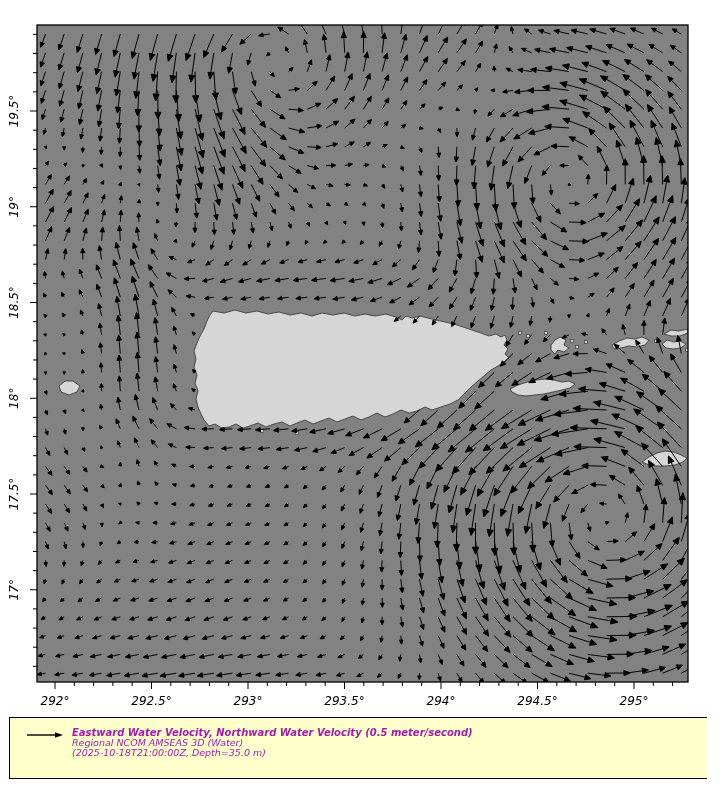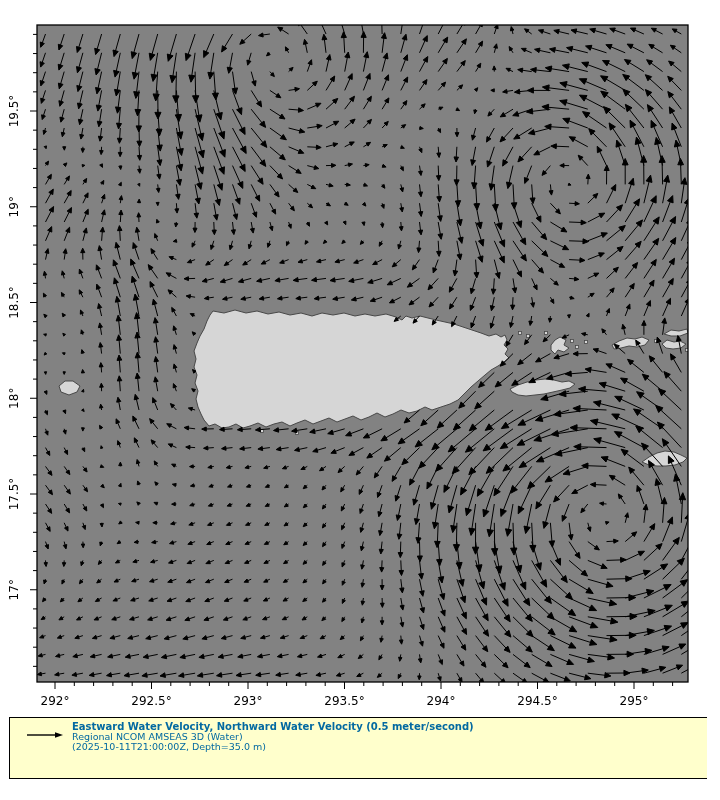--- a/index.html
+++ b/index.html
@@ -1,22 +1,22 @@
 <!DOCTYPE html>
 <html><head>
 <meta charset="utf-8">
 <style>
   html,body{margin:0;padding:0;background:#ffffff;}
   .figure{position:relative;width:707px;height:800px;background:#ffffff;overflow:hidden;
-          font-family:"DejaVu Sans","Liberation Sans",sans-serif;}
+          font-family:"DejaVu Sans","Liberation Sans",sans-serif;font-style:italic;}
   #map-svg{position:absolute;left:0;top:0;}
   .legend-box{position:absolute;left:9px;top:717px;width:701px;height:62px;
               border:1.5px solid #000;box-sizing:border-box;}
   .key-arrow-svg{position:absolute;left:15px;top:12px;}
-  .legend-text{position:absolute;left:62px;top:3px;color:#0369a1;}
+  .legend-text{position:absolute;left:62px;top:9px;color:#a21caf;}
   .legend-text .t1{font-size:10px;font-weight:bold;line-height:11px;white-space:nowrap;}
   .legend-text .t2,.legend-text .t3,.legend-text .t4{font-size:9.5px;line-height:9.6px;white-space:nowrap;}
 </style>
 </head>
 <body>
 
 <div class="figure">
   <svg id="map-svg" width="720" height="712">
       <defs>
         <clipPath id="frame-clip">
@@ -1271,16 +1271,16 @@
     </svg>
 
   <div class="legend-box" style="background: rgb(255, 255, 204); border-color: rgb(0, 0, 0);">
     <svg class="key-arrow-svg" width="40" height="10">
       <line x1="2" y1="5" x2="32" y2="5" stroke="#000" stroke-width="1.4"></line>
       <polygon points="38,5 30,2.2 30,7.8" fill="#000"></polygon>
     </svg>
     <div class="legend-text">
       <div class="t1">Eastward Water Velocity, Northward Water Velocity (0.5 meter/second)</div>
       <div class="t2">Regional NCOM AMSEAS 3D (Water)</div>
-      <div class="t3">(2025-10-11T21:00:00Z, Depth=35.0 m)</div>
+      <div class="t3">(2025-10-18T21:00:00Z, Depth=35.0 m)</div>
     </div>
   </div>
 </div>
 
 </body></html>

